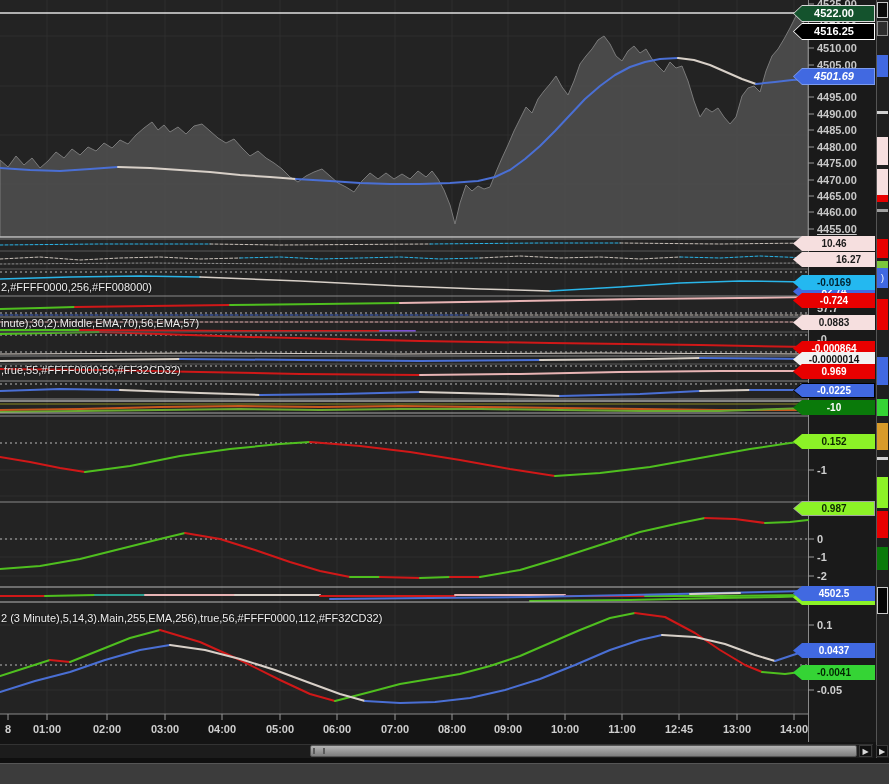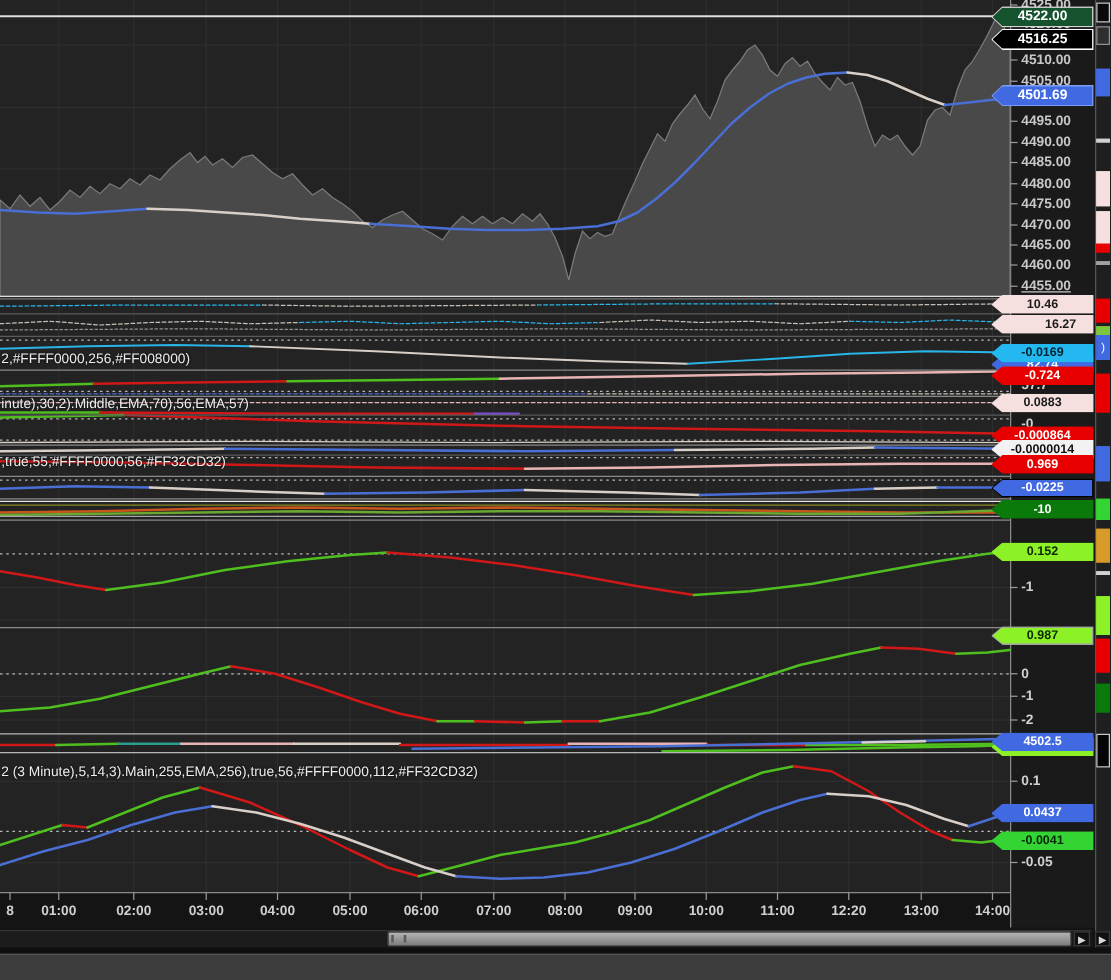--- a/index.html
+++ b/index.html
@@ -233,21 +233,21 @@
       <div class="subtick" style="top: 619px;">0.1</div>
       <div class="subtick" style="top: 684px;">-0.05</div>
       <div class="subtick" style="top: 302px;">57.7</div>
       <div class="subtick" style="top: 333px;">-0</div>
       <div class="tag big" style="top: 5px; background: rgb(216, 216, 216);">
         <div class="tag-in" style="background: #14532d; color: rgb(255, 255, 255);">4522.00</div>
       </div>
       <div class="tag big" style="top: 23px; background: rgb(255, 255, 255);">
         <div class="tag-in" style="background: rgb(0, 0, 0); color: rgb(255, 255, 255);">4516.25</div>
       </div>
-      <div class="tag big" style="top: 68px; background: rgb(123, 155, 240);">
+      <div class="tag big" style="top: 68px; background: rgb(123, 155, 240); font-style: italic;">
         <div class="tag-in" style="background: rgb(65, 105, 225); color: rgb(255, 255, 255);">4501.69</div>
       </div>
       <div class="tag" style="top: 236px; background: rgb(246, 223, 223);">
         <div class="tag-in" style="background: rgb(246, 223, 223); color: rgb(26, 26, 26);">10.46</div>
       </div>
       <div class="tag" style="top: 252px; background: rgb(246, 223, 223);">
         <div class="tag-in" style="background: rgb(246, 223, 223); color: rgb(26, 26, 26); padding-left: 29px;">16.27</div>
       </div>
       <div class="tag" style="top: 284px; background: rgb(65, 105, 225);">
         <div class="tag-in" style="background: rgb(65, 105, 225); color: rgb(255, 255, 255);">82.74</div>
@@ -303,21 +303,21 @@
       <div class="tlabel" style="left: 107px;">02:00</div>
       <div class="tlabel" style="left: 165px;">03:00</div>
       <div class="tlabel" style="left: 222px;">04:00</div>
       <div class="tlabel" style="left: 280px;">05:00</div>
       <div class="tlabel" style="left: 337px;">06:00</div>
       <div class="tlabel" style="left: 395px;">07:00</div>
       <div class="tlabel" style="left: 452px;">08:00</div>
       <div class="tlabel" style="left: 508px;">09:00</div>
       <div class="tlabel" style="left: 565px;">10:00</div>
       <div class="tlabel" style="left: 622px;">11:00</div>
-      <div class="tlabel" style="left: 679px;">12:20</div>
+      <div class="tlabel" style="left: 679px;">12:45</div>
       <div class="tlabel" style="left: 737px;">13:00</div>
       <div class="tlabel" style="left: 794px;">14:00</div>
       <div class="sbox" style="top: 2px; height: 16px; background: rgb(10, 10, 10); border: 1px solid rgb(200, 200, 200); box-sizing: border-box; line-height: 14px;"></div>
       <div class="sbox" style="top: 21px; height: 15px; background: rgb(46, 46, 46); border: 1px solid rgb(144, 144, 144); box-sizing: border-box; line-height: 13px;"></div>
       <div class="sbox" style="top: 55px; height: 22px; background: rgb(65, 105, 225); border: 1px solid rgb(65, 105, 225); box-sizing: border-box; line-height: 20px;"></div>
       <div class="sbox" style="top: 111px; height: 3px; background: rgb(208, 208, 208); border: 1px solid rgb(208, 208, 208); box-sizing: border-box; line-height: 1px;"></div>
       <div class="sbox" style="top: 137px; height: 28px; background: rgb(246, 223, 223); border: 1px solid rgb(246, 223, 223); box-sizing: border-box; line-height: 26px;"></div>
       <div class="sbox" style="top: 169px; height: 26px; background: rgb(246, 223, 223); border: 1px solid rgb(246, 223, 223); box-sizing: border-box; line-height: 24px;"></div>
       <div class="sbox" style="top: 195px; height: 7px; background: rgb(232, 0, 0); border: 1px solid rgb(232, 0, 0); box-sizing: border-box; line-height: 5px;"></div>
       <div class="sbox" style="top: 209px; height: 3px; background: rgb(160, 160, 160); border: 1px solid rgb(160, 160, 160); box-sizing: border-box; line-height: 1px;"></div>

